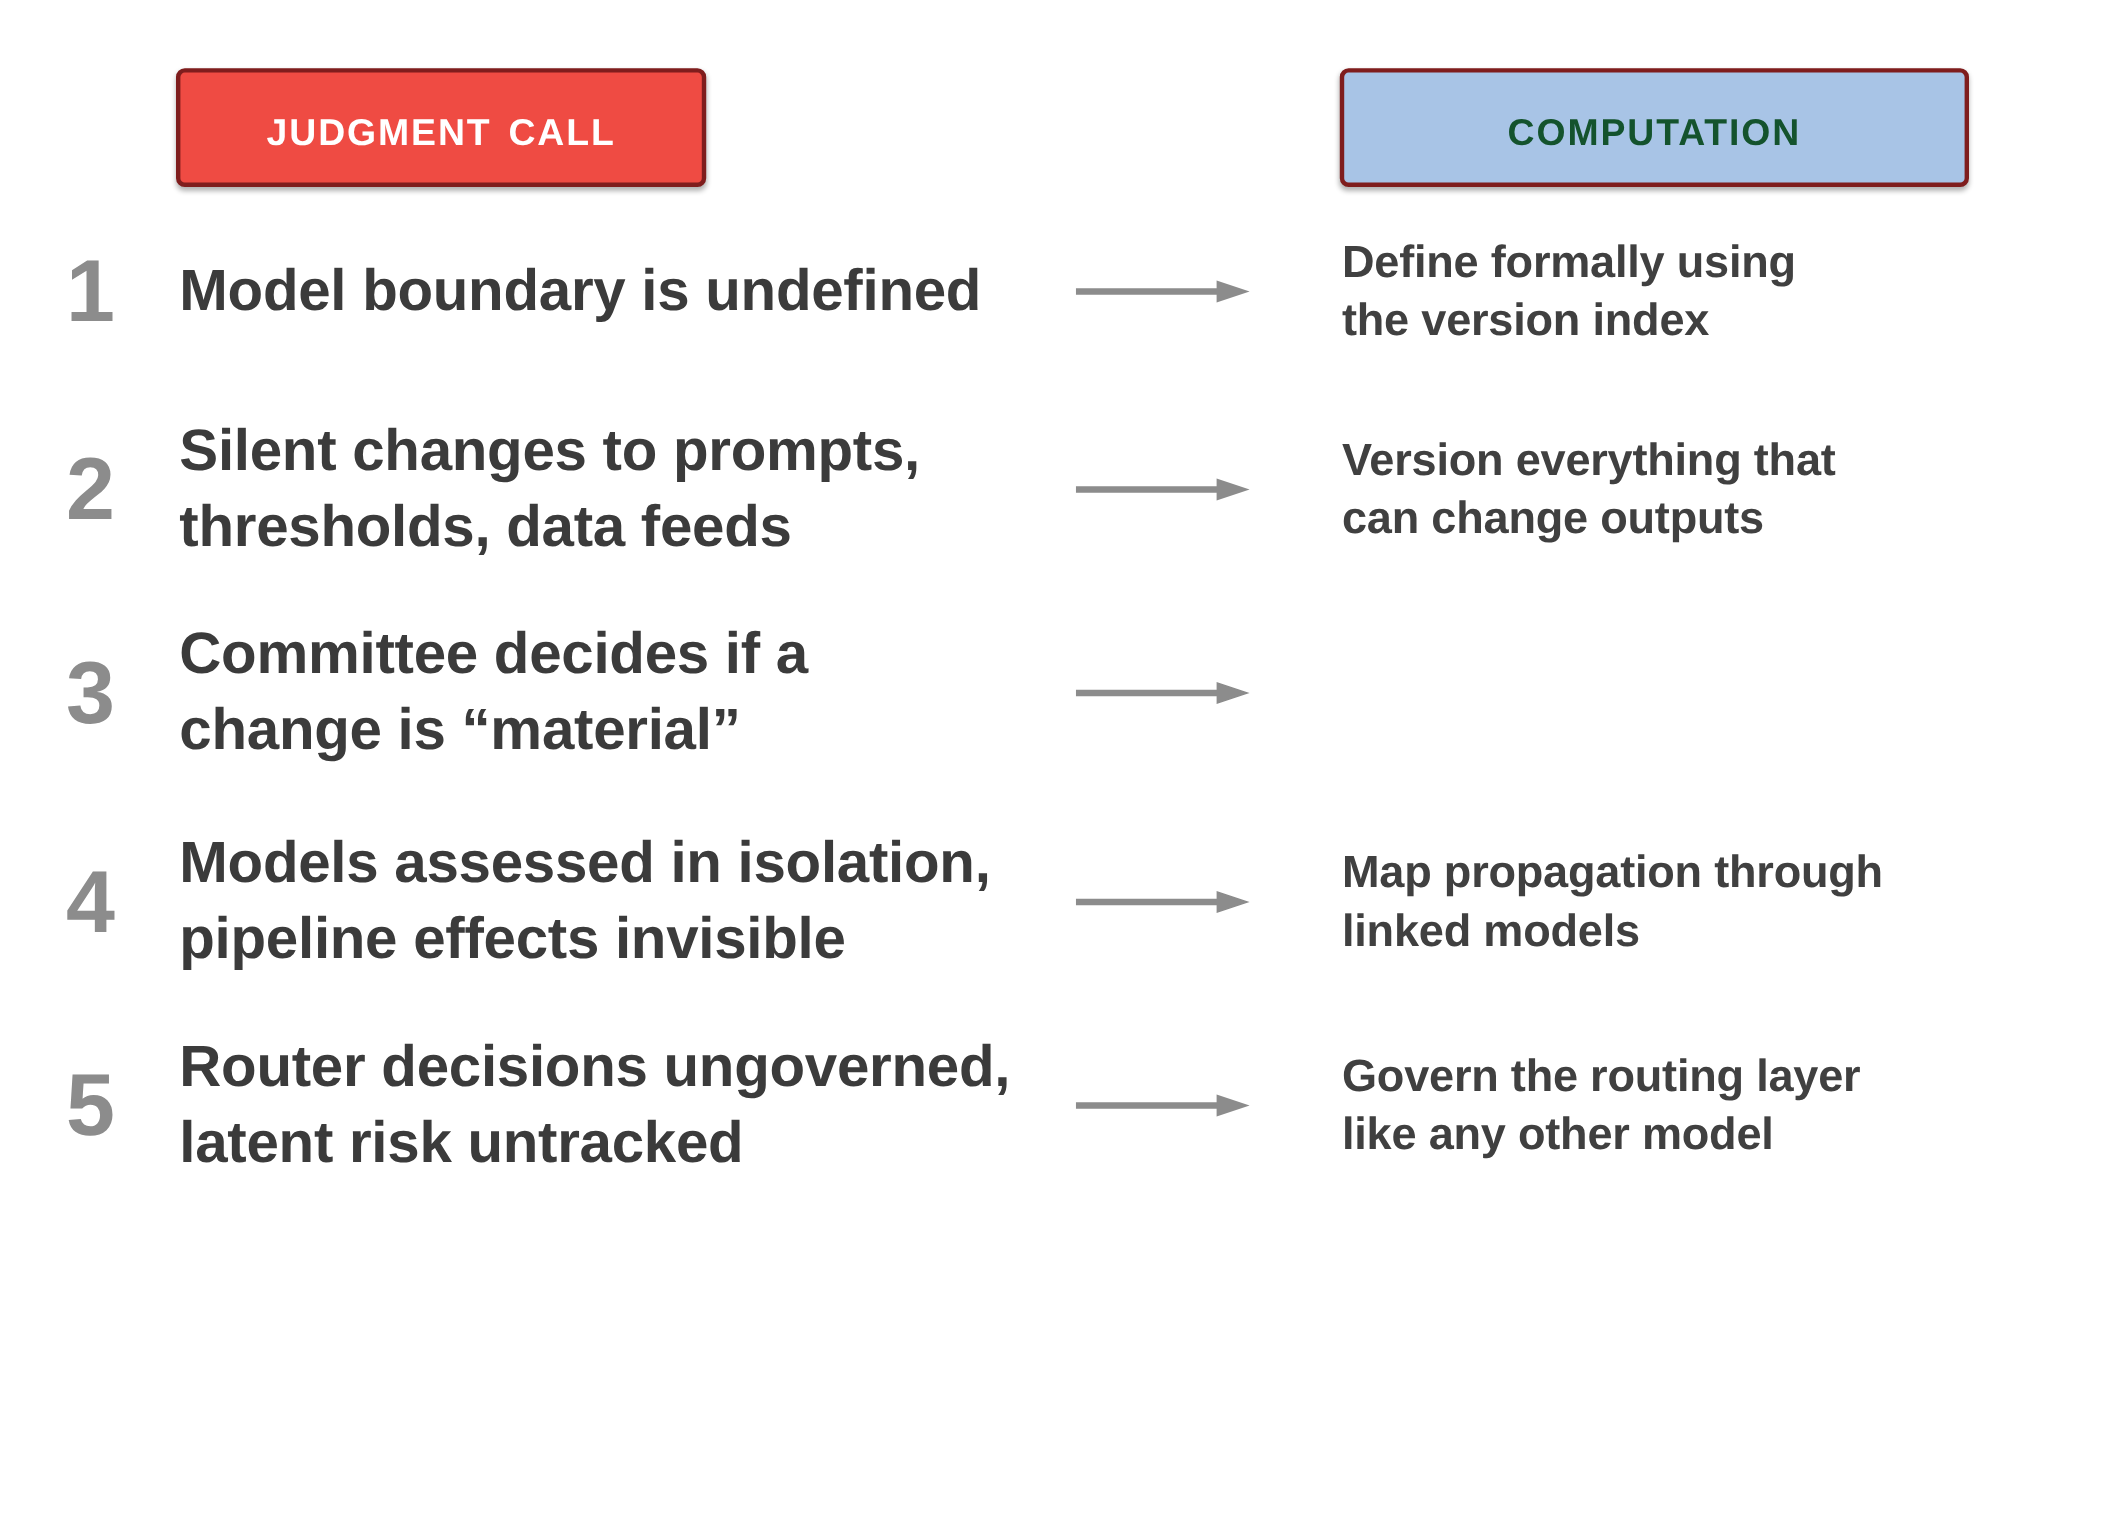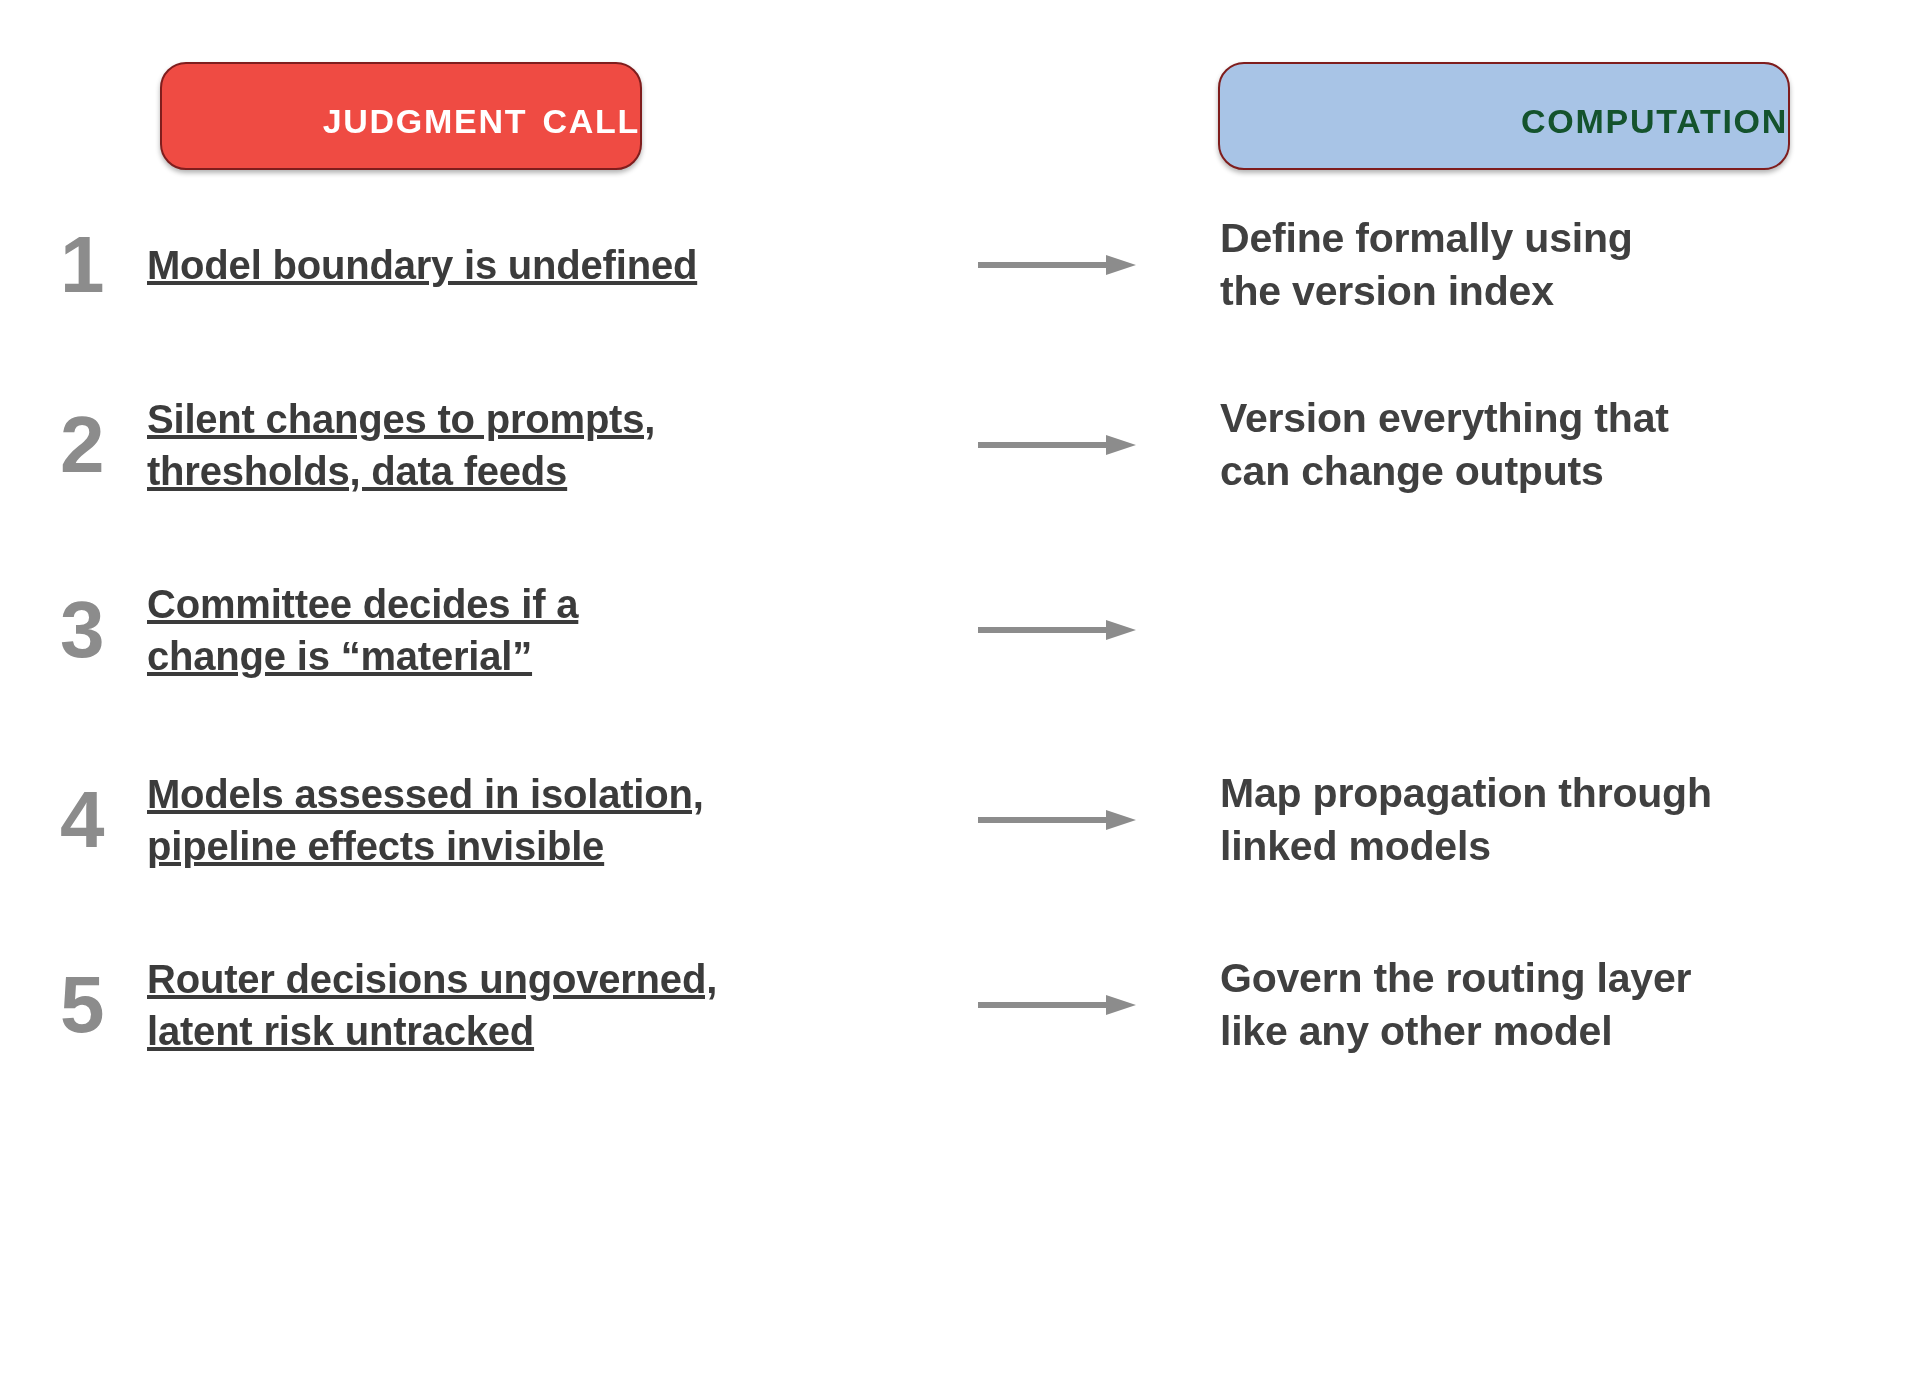--- a/index.html
+++ b/index.html
@@ -19,25 +19,25 @@
     position: relative;
     width: 1920px;
     height: 1375px;
     background: #ffffff;
   }
 
   
   .pill {
     position: absolute;
     box-sizing: border-box;
-    border: 2px solid #7f1d1d;
-    border-radius: 26px;
+    border: 4px solid #7f1d1d;
+    border-radius: 8px;
     display: flex;
     align-items: center;
-    justify-content: flex-end;
+    justify-content: center;
     box-shadow: 0 3px 5px rgba(0,0,0,0.30);
   }
   .pill-label {
     font-weight: bold;
     font-variant: small-caps;
     text-transform: lowercase;
     letter-spacing: 0.035em;
     line-height: 1;
     white-space: nowrap;
   }
@@ -83,30 +83,29 @@
     font-size: 80px;
     font-weight: bold;
     color: #8c8c8c;
     line-height: 1;
     top: 50%;
     transform: translateY(-50%);
   }
 
   .col-left {
     position: absolute;
-    left: 147px;
+    left: 163px;
     width: 800px;
     top: 50%;
     transform: translateY(-50%);
-    font-size: 40px;
+    font-size: 53px;
     font-weight: bold;
     color: #3b3b3b;
     line-height: 1.30;
     letter-spacing: -0.005em;
-    text-decoration: underline;
   }
 
   .col-right {
     position: absolute;
     left: 1220px;
     width: 700px;
     top: 50%;
     transform: translateY(-50%);
     font-size: 41px;
     font-weight: bold;

